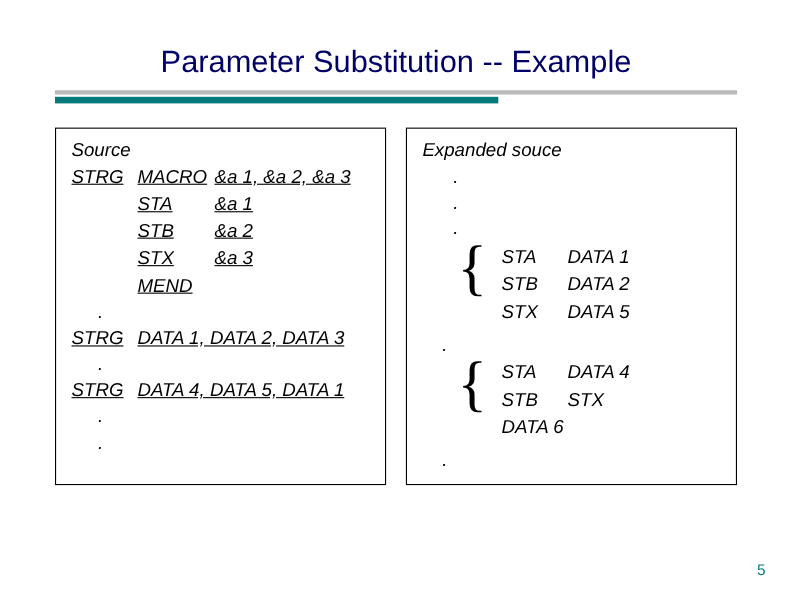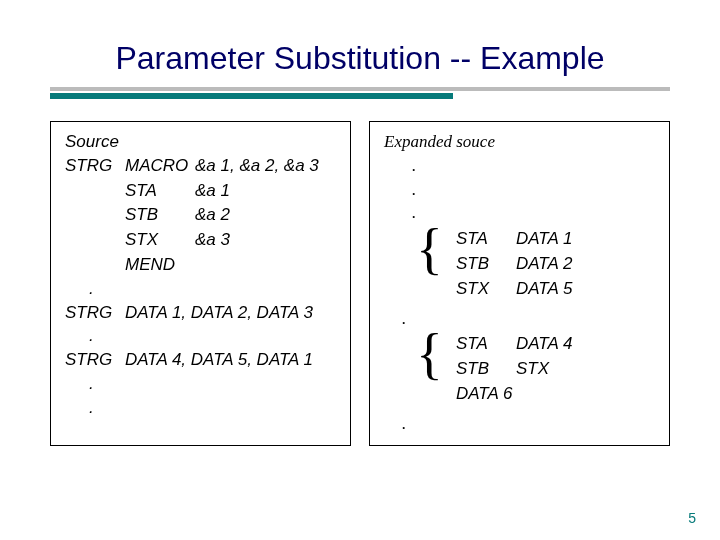--- a/index.html
+++ b/index.html
@@ -13,21 +13,21 @@
   .slide {
     position: relative;
     box-sizing: border-box;
     width: 720px;
     height: 540px;
     background: #fff;
     margin: 0;
     padding: 40px 50px 0 50px;
   }
   .title {
-    font-size: 32px;
+    font-size: 28px;
     color: #000066;
     text-align: center;
     margin: 0 0 10px 0;
     font-weight: normal;
   }
   .rule-wrap {
     margin: 0 0 22px 0;
   }
   .rule-gray {
     height: 4px;
@@ -60,30 +60,30 @@
   }
   .hdr {
     font-style: italic;
   }
   .src-grid {
     display: grid;
     grid-template-columns: 60px 70px auto;
     row-gap: 1px;
     align-items: baseline;
     font-style: italic;
+    text-decoration: underline;
   }
   .src-grid span {
     white-space: nowrap;
   }
   .dot {
     padding-left: 24px;
   }
   .exp-line {
     font-style: italic;
-    font-family: Liberation Serif, serif;
   }
   .exp-dot {
     padding-left: 28px;
   }
   .block {
     position: relative;
     padding-left: 72px;
     margin: 2px 0 6px 0;
   }
   .brace {

